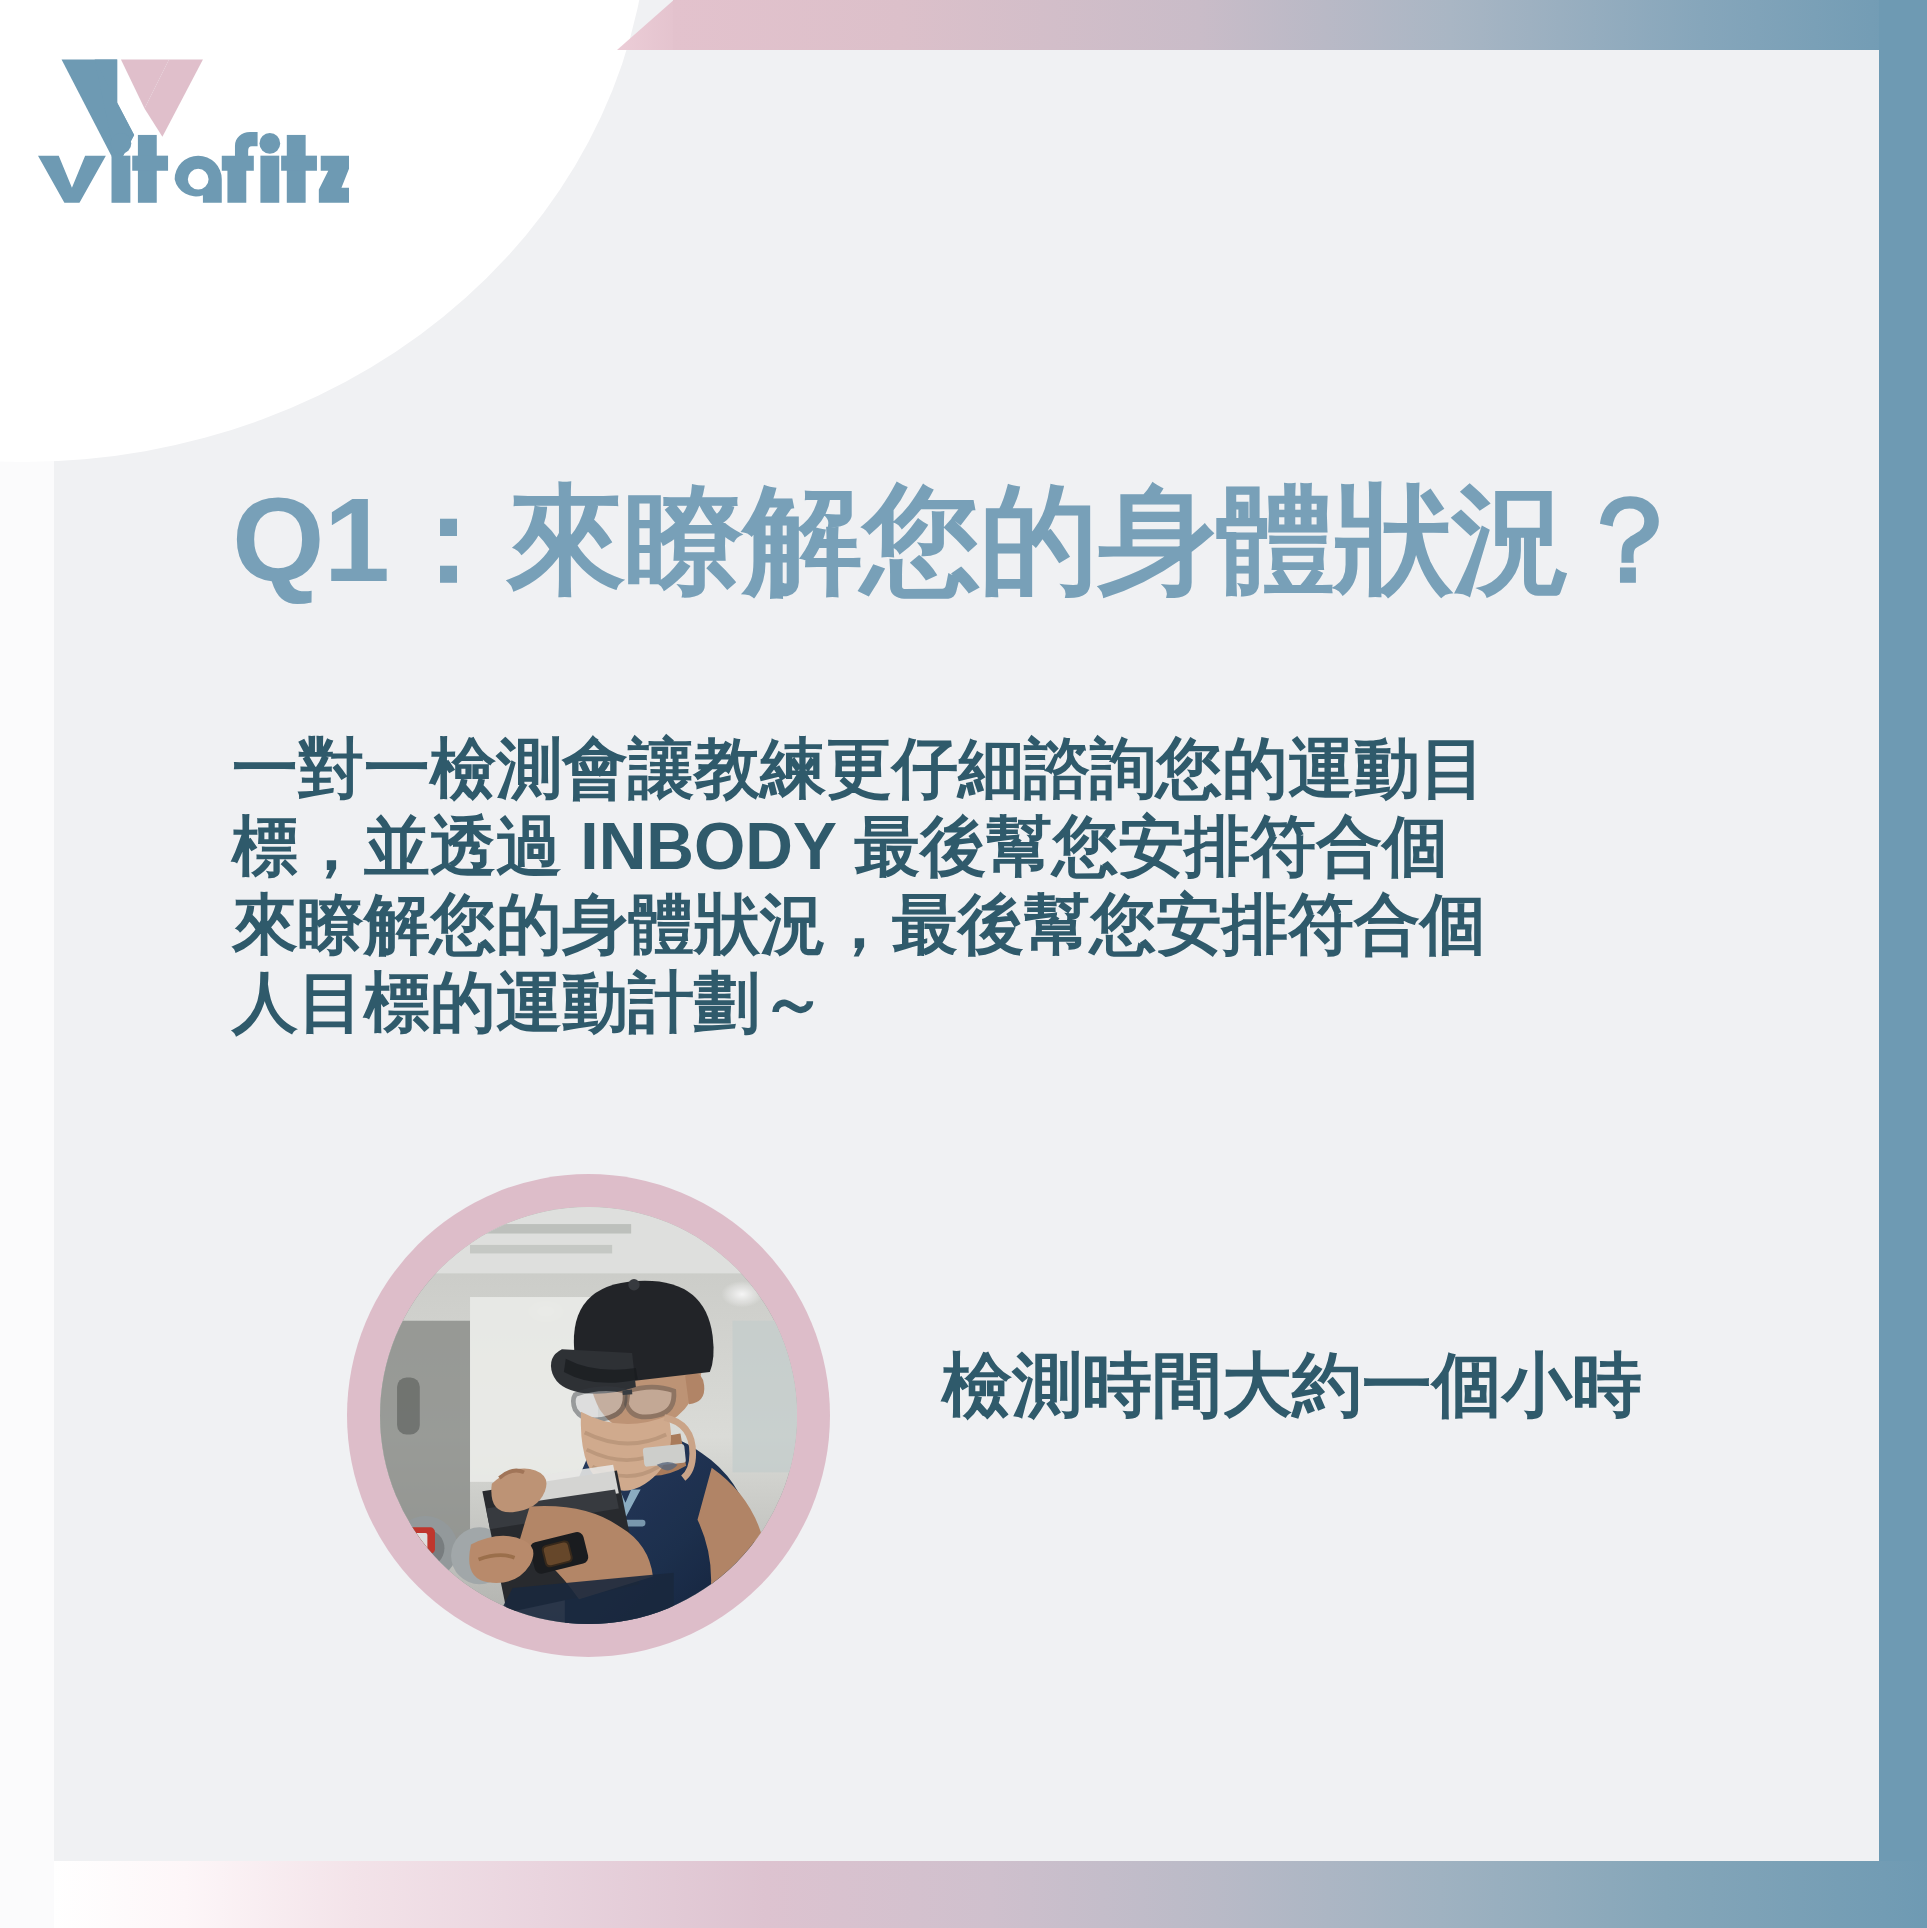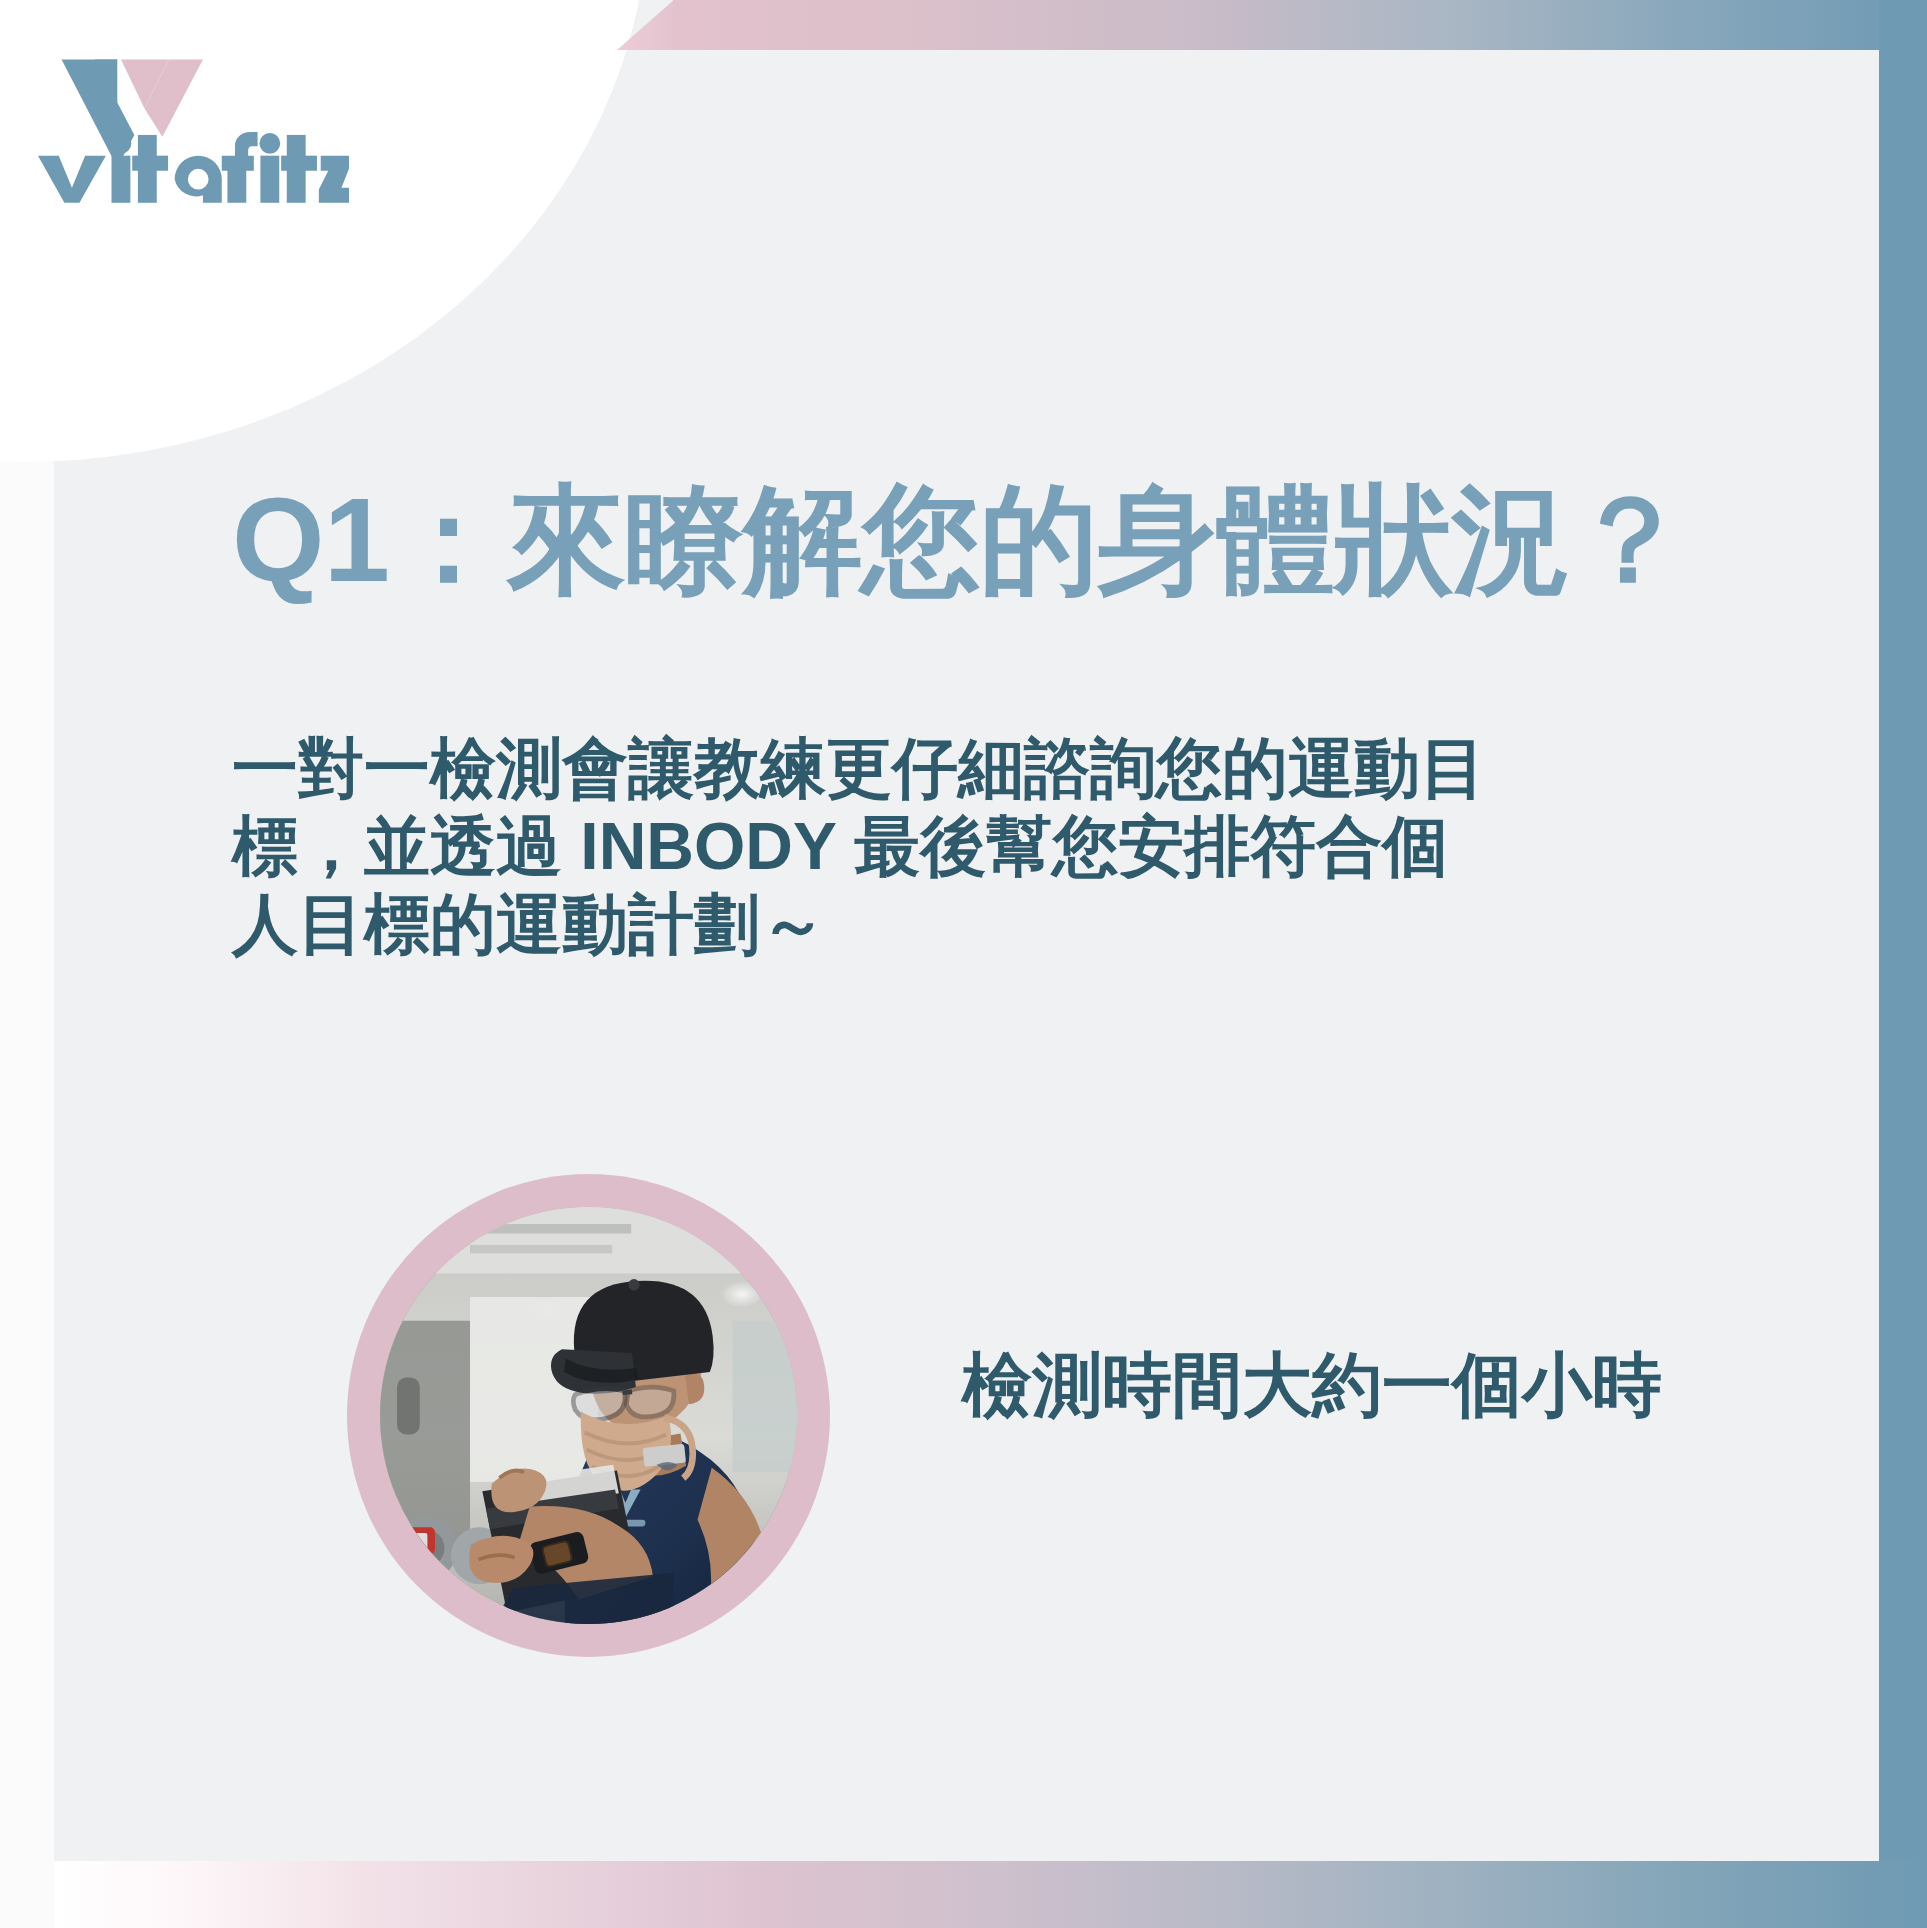--- a/index.html
+++ b/index.html
@@ -140,21 +140,21 @@
     width: 1554px;
     font-size: 66px;
     font-weight: 700;
     line-height: 1.18;
     color: #2f5a6b;
     letter-spacing: 0px;
   }
   .body-copy .ln { display: block; white-space: nowrap; }
 
   .note {
-    left: 962px;
+    left: 942px;
     top: 1341px;
     width: 847px;
     font-size: 70px;
     font-weight: 700;
     line-height: 1.26;
     color: #2f5a6b;
   }
   .note .ln { display: block; white-space: nowrap; }
 
   
@@ -226,20 +226,21 @@
         <polygon points="300,110 330,110 330,124 322,144 330,144 330,160 298,160 298,146 308,126 300,126"></polygon>
       </g>
     </svg>
   </div>
 
   <div class="content qtitle">Q1：來瞭解您的身體狀況？</div>
 
   <div class="content body-copy">
     <span class="ln">一對一檢測會讓教練更仔細諮詢您的運動目</span>
     <span class="ln">標，並透過 INBODY 最後幫您安排符合個</span>
+    <span class="ln">來瞭解您的身體狀況，最後幫您安排符合個</span>
     <span class="ln">人目標的運動計劃～</span>
   </div>
 
   <div class="content note">
     <span class="ln">檢測時間大約一個小時</span>
   </div>
 
   <div class="photo-wrap">
     <div class="photo">
       <svg viewBox="0 0 440 440" xmlns="http://www.w3.org/2000/svg" preserveAspectRatio="xMidYMid slice">

